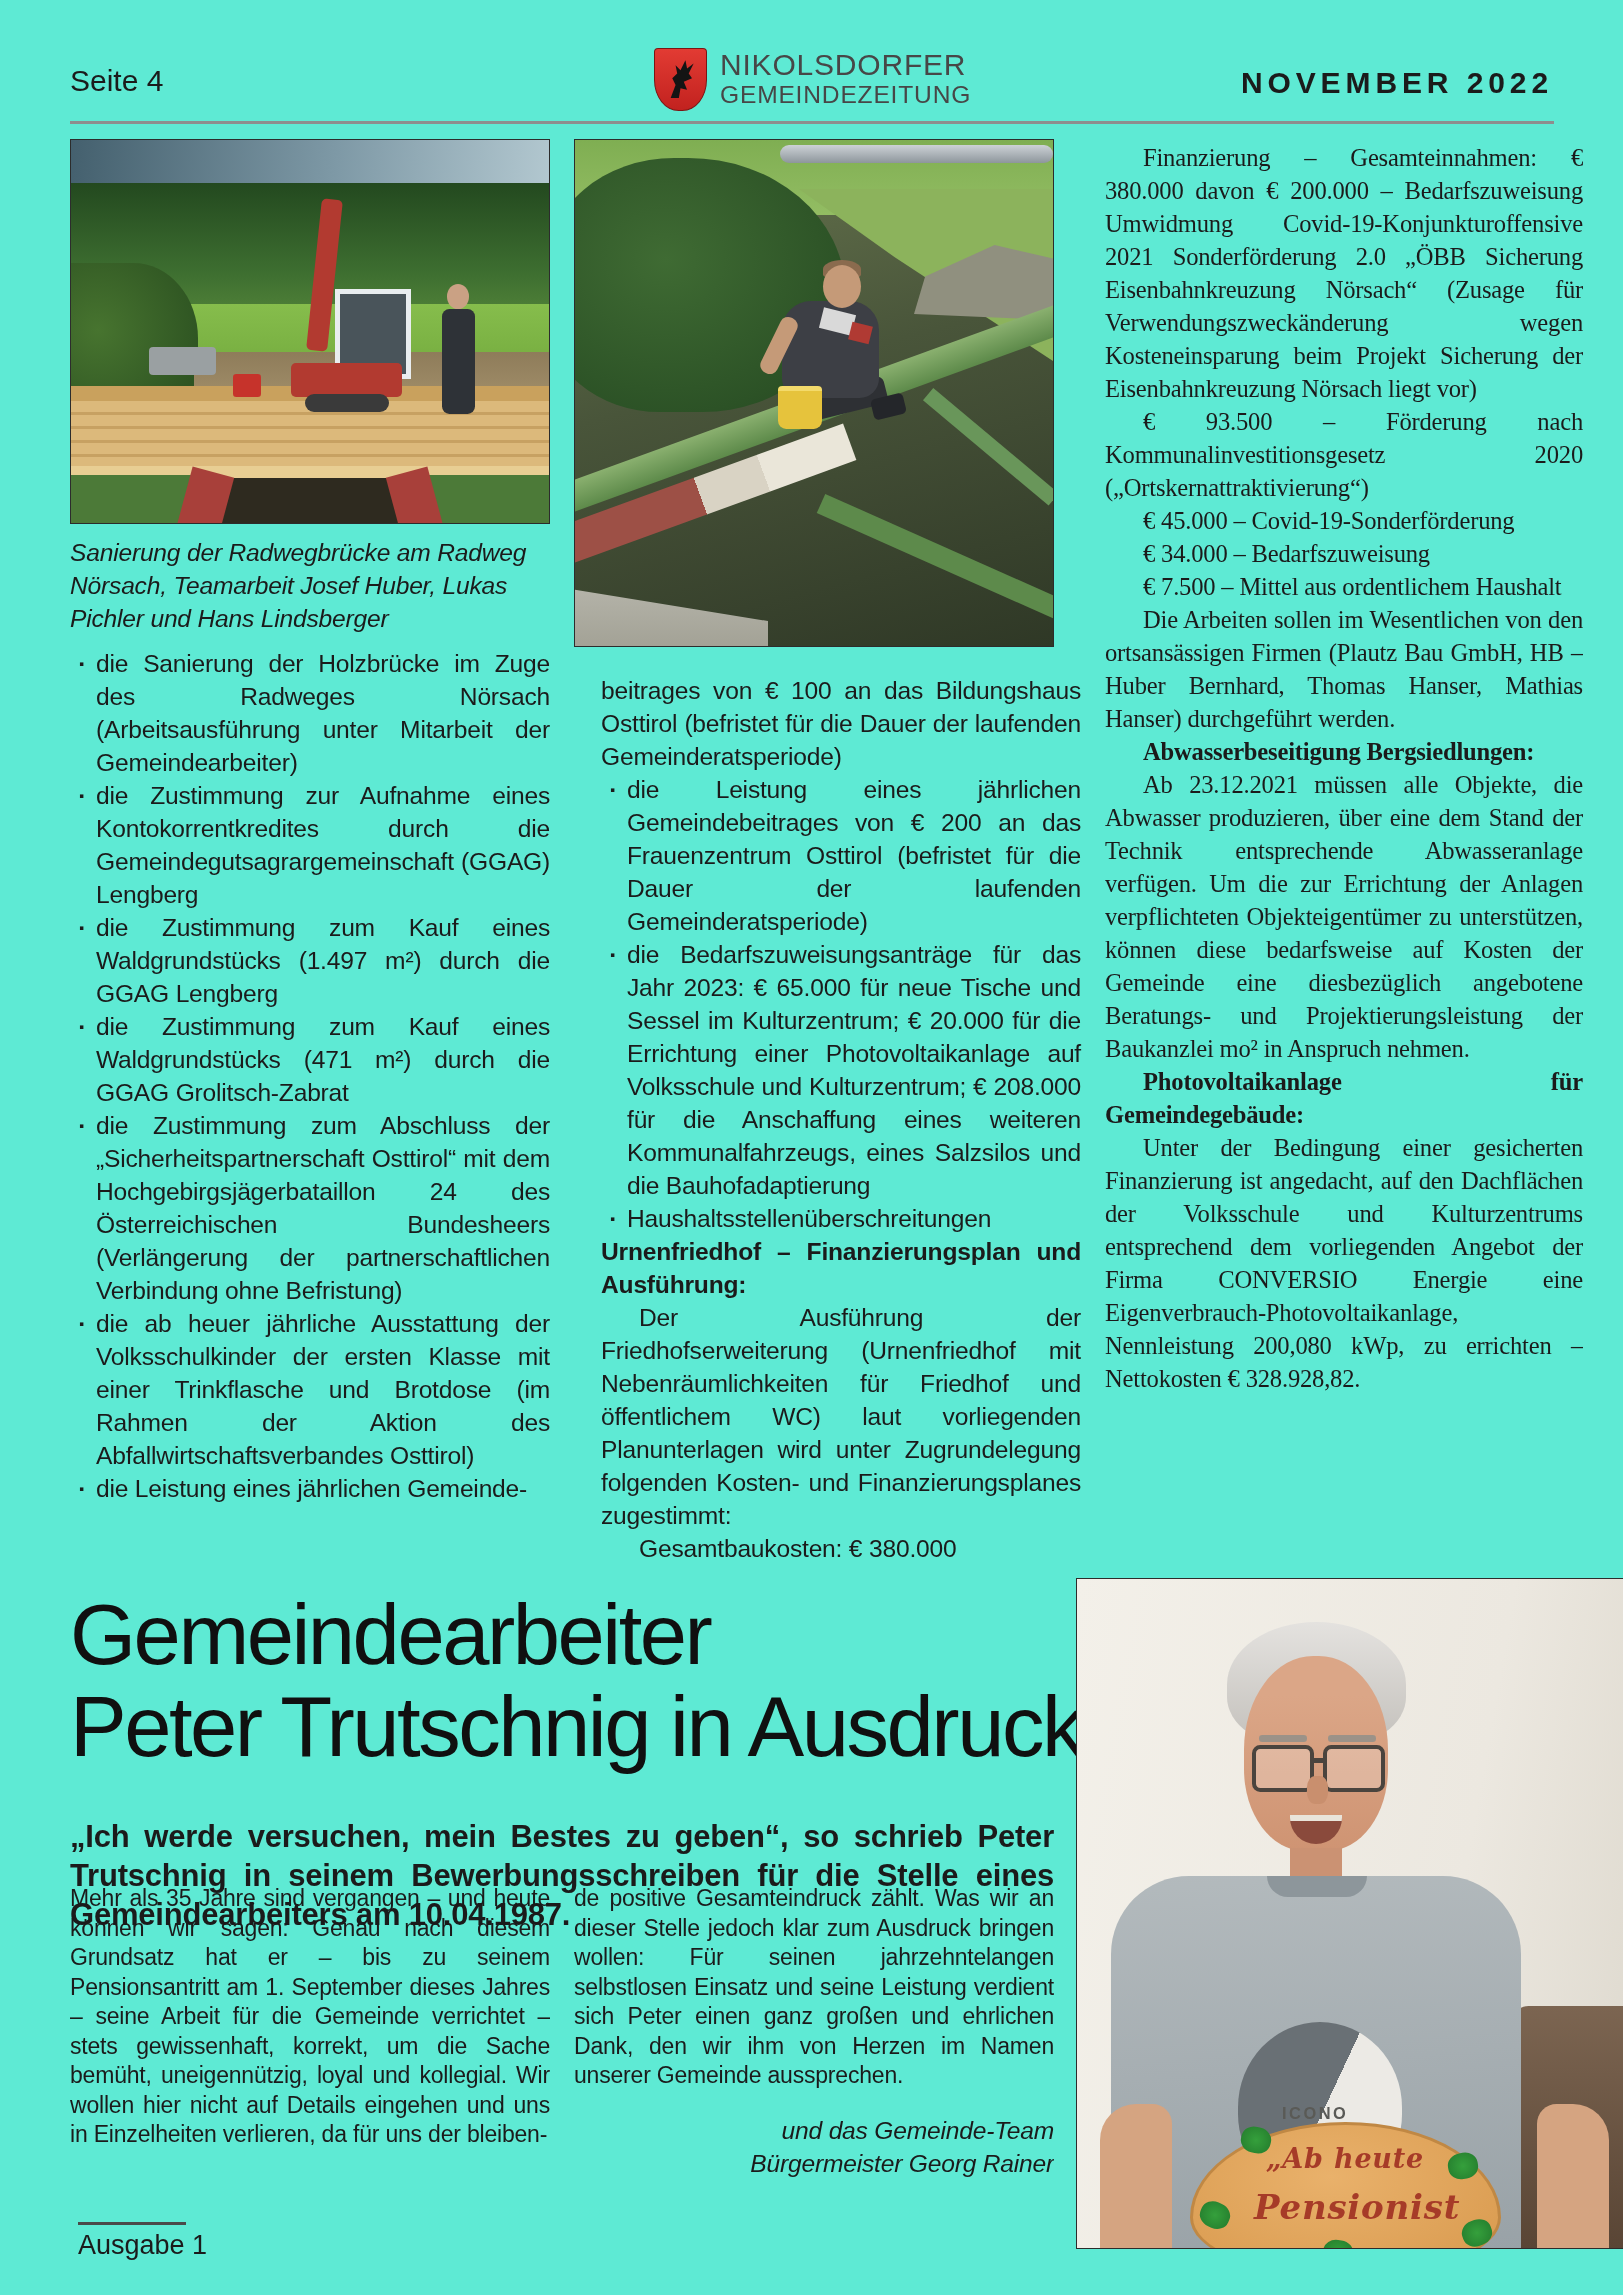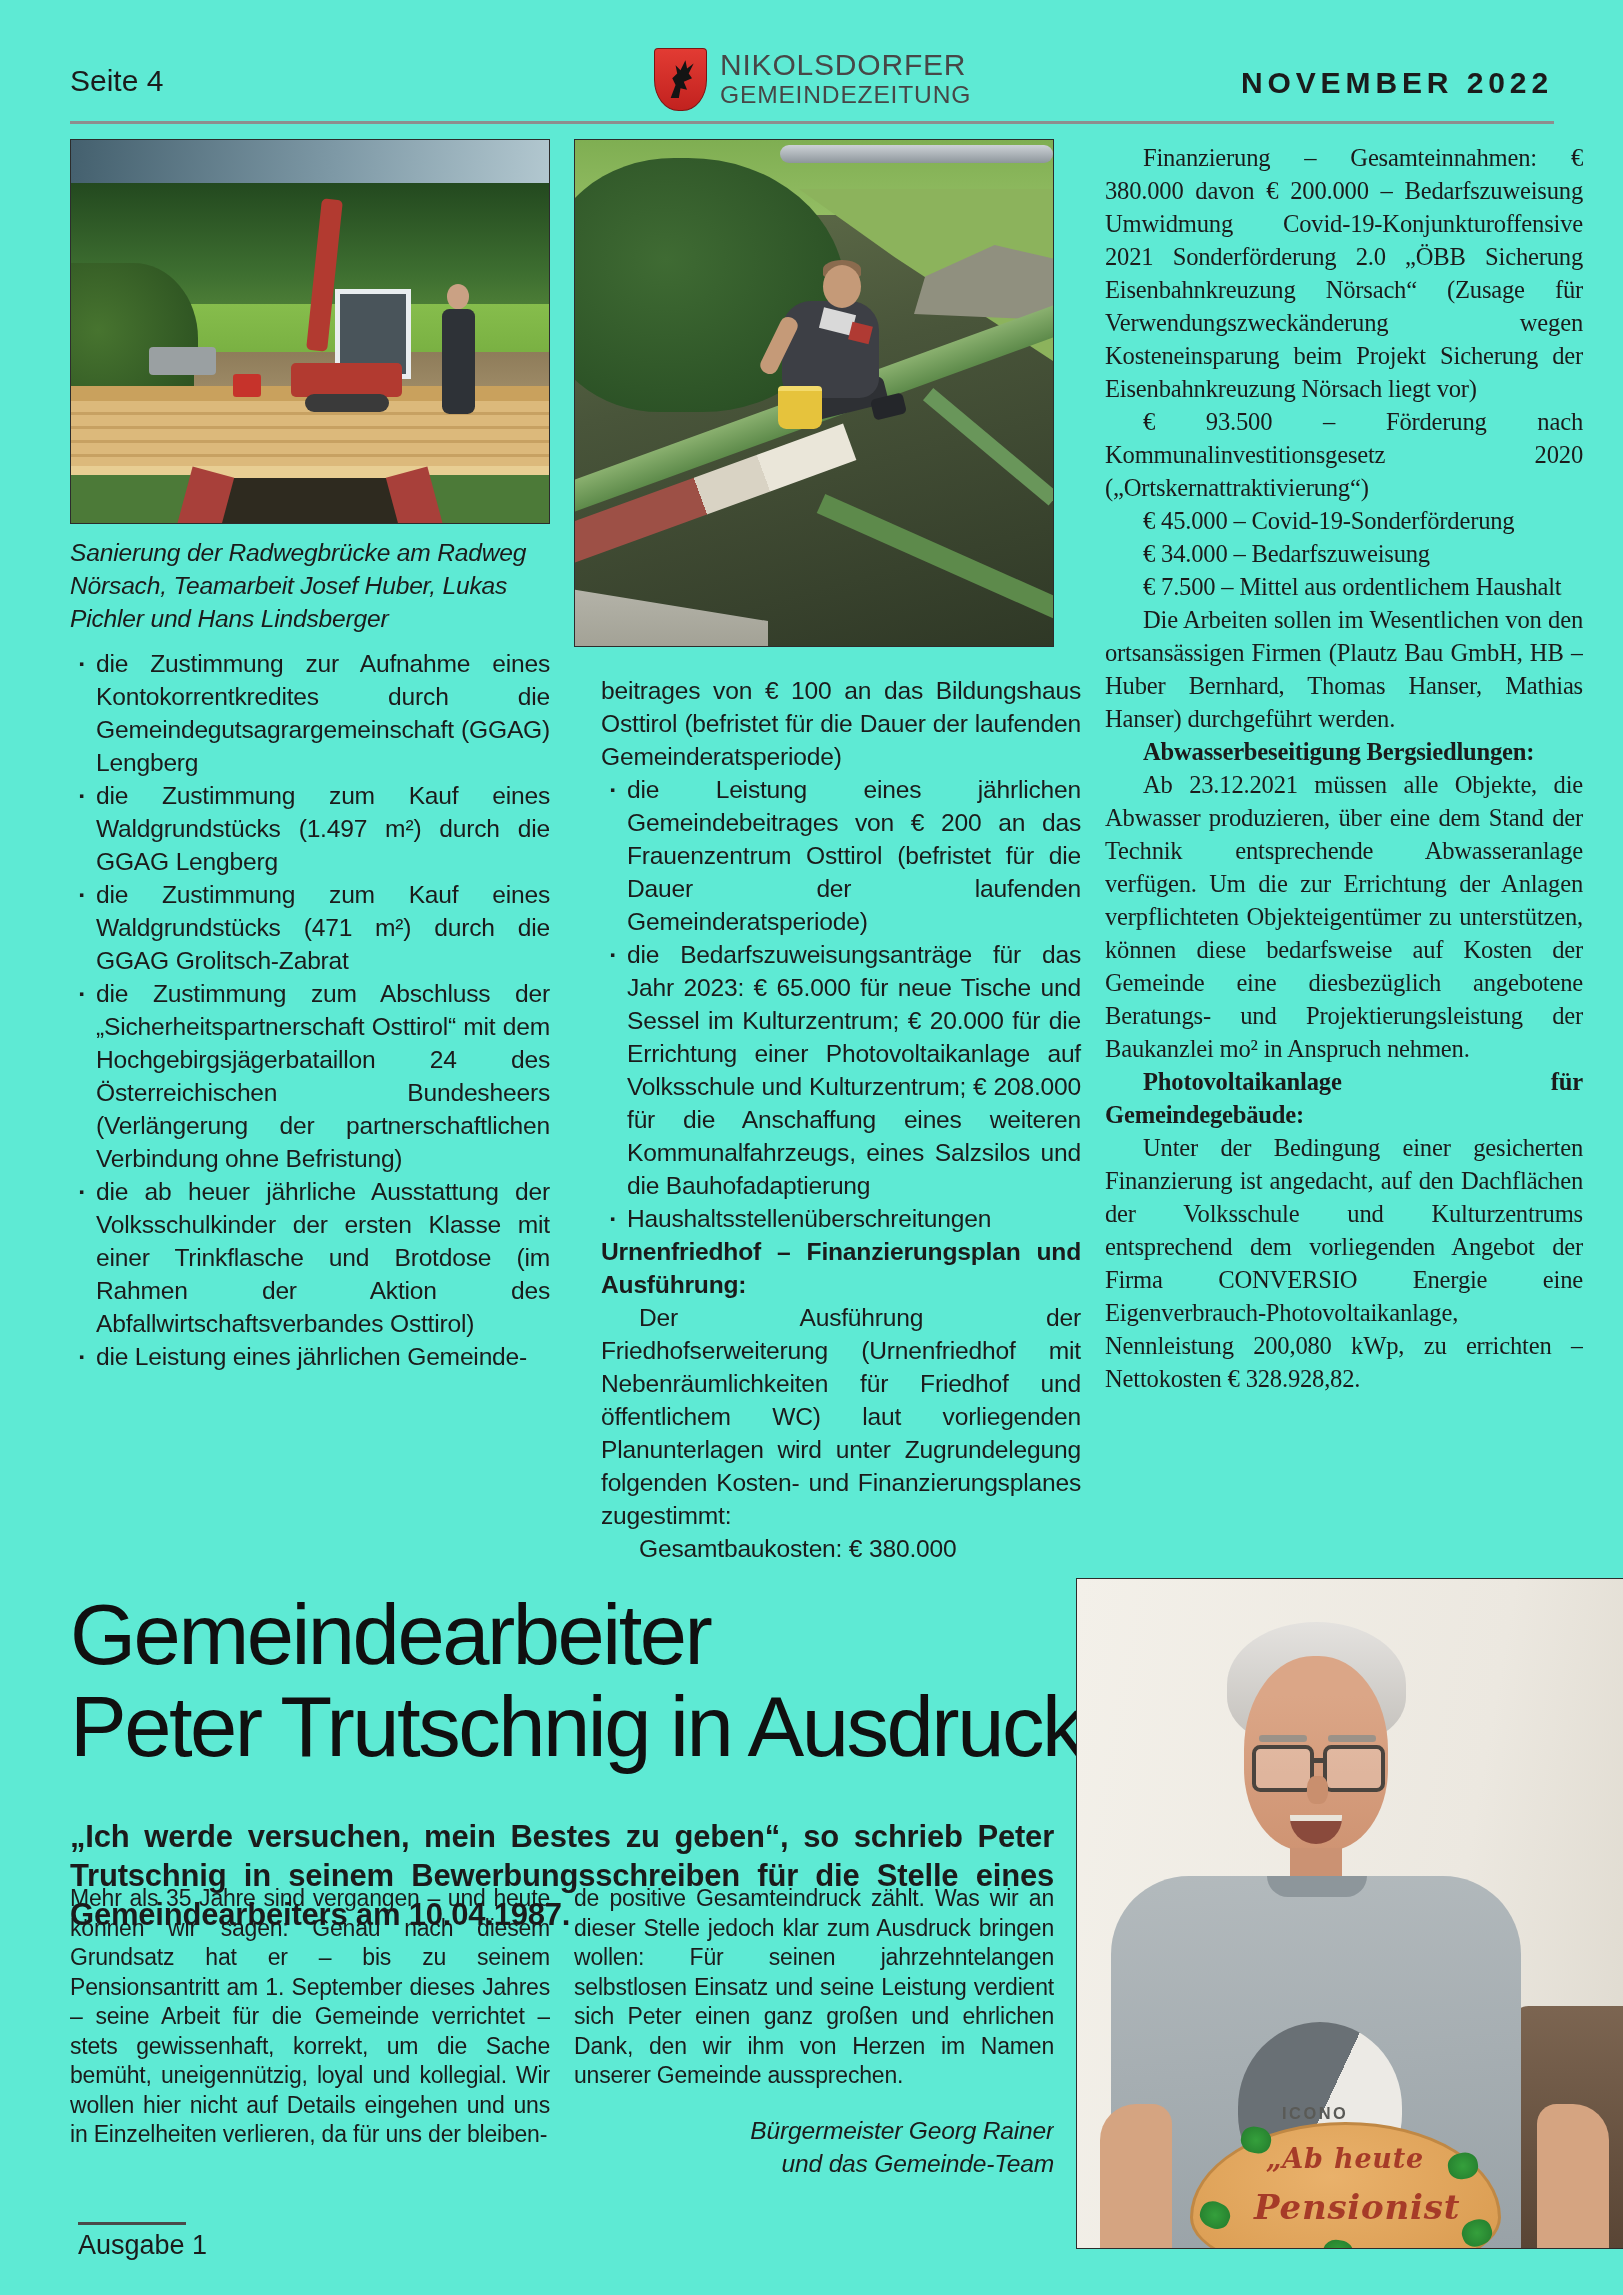--- a/index.html
+++ b/index.html
@@ -164,20 +164,21 @@
     <div class="abs p1-track"></div>
     <div class="abs p1-worker"></div>
     <div class="abs p1-workerhead"></div>
     <div class="abs p1-barrow"></div>
     <div class="abs p1-bucket"></div>
   </div>
 
   <div class="col" style="left:70px;top:536px;">
     <p class="caption">Sanierung der Radwegbrücke am Radweg Nörsach, Teamarbeit Josef Huber, Lukas Pichler und Hans Lindsberger</p>
     <ul class="blist">
+      <li>die Sanierung der Holzbrücke im Zuge des Radweges Nörsach (Arbeitsausführung unter Mitarbeit der Gemeindearbeiter)</li>
       <li>die Zustimmung zur Aufnahme eines Kontokorrentkredites durch die Gemeindegutsagrargemeinschaft (GGAG) Lengberg</li>
       <li>die Zustimmung zum Kauf eines Waldgrundstücks (1.497 m²) durch die GGAG Lengberg</li>
       <li>die Zustimmung zum Kauf eines Waldgrundstücks (471 m²) durch die GGAG Grolitsch-Zabrat</li>
       <li>die Zustimmung zum Abschluss der „Sicherheitspartnerschaft Osttirol“ mit dem Hochgebirgsjägerbataillon 24 des Österreichischen Bundesheers (Verlängerung der partnerschaftlichen Verbindung ohne Befristung)</li>
       <li>die ab heuer jährliche Ausstattung der Volksschulkinder der ersten Klasse mit einer Trinkflasche und Brotdose (im Rahmen der Aktion des Abfallwirtschaftsverbandes Osttirol)</li>
       <li>die Leistung eines jährlichen Gemeinde-</li>
     </ul>
   </div>
 
   <div class="photo" id="photo2">
@@ -233,22 +234,22 @@
     <div>Peter Trutschnig in Ausdruck</div>
   </div>
   <p class="abs intro">„Ich werde versuchen, mein Bestes zu geben“, so schrieb Peter Trutschnig in seinem Bewerbungsschreiben für die Stelle eines Gemeindearbeiters am 10.04.1987.</p>
 
   <div class="bcol" id="bcol-left">
     <p>Mehr als 35 Jahre sind vergangen – und heute können wir sagen: Genau nach diesem Grundsatz hat er – bis zu seinem Pensionsantritt am 1. September dieses Jahres – seine Arbeit für die Gemeinde verrichtet – stets gewissenhaft, korrekt, um die Sache bemüht, uneigennützig, loyal und kollegial. Wir wollen hier nicht auf Details eingehen und uns in Einzelheiten verlieren, da für uns der bleiben-</p>
   </div>
   <div class="bcol" id="bcol-mid">
     <p>de positive Gesamteindruck zählt. Was wir an dieser Stelle jedoch klar zum Ausdruck bringen wollen: Für seinen jahrzehntelangen selbstlosen Einsatz und seine Leistung verdient sich Peter einen ganz großen und ehrlichen Dank, den wir ihm von Herzen im Namen unserer Gemeinde aussprechen.</p>
     <div class="sig">
+      <div>und das Gemeinde-Team</div>
       <div>Bürgermeister Georg Rainer</div>
-      <div>und das Gemeinde-Team</div>
     </div>
   </div>
 
   <div class="photo" id="photo3">
     <div class="abs p3-couch"></div>
     <div class="abs p3-knob"></div>
     <div class="abs p3-hair"></div>
     <div class="abs p3-face"></div>
     <div class="abs p3-brow1"></div>
     <div class="abs p3-brow2"></div>

